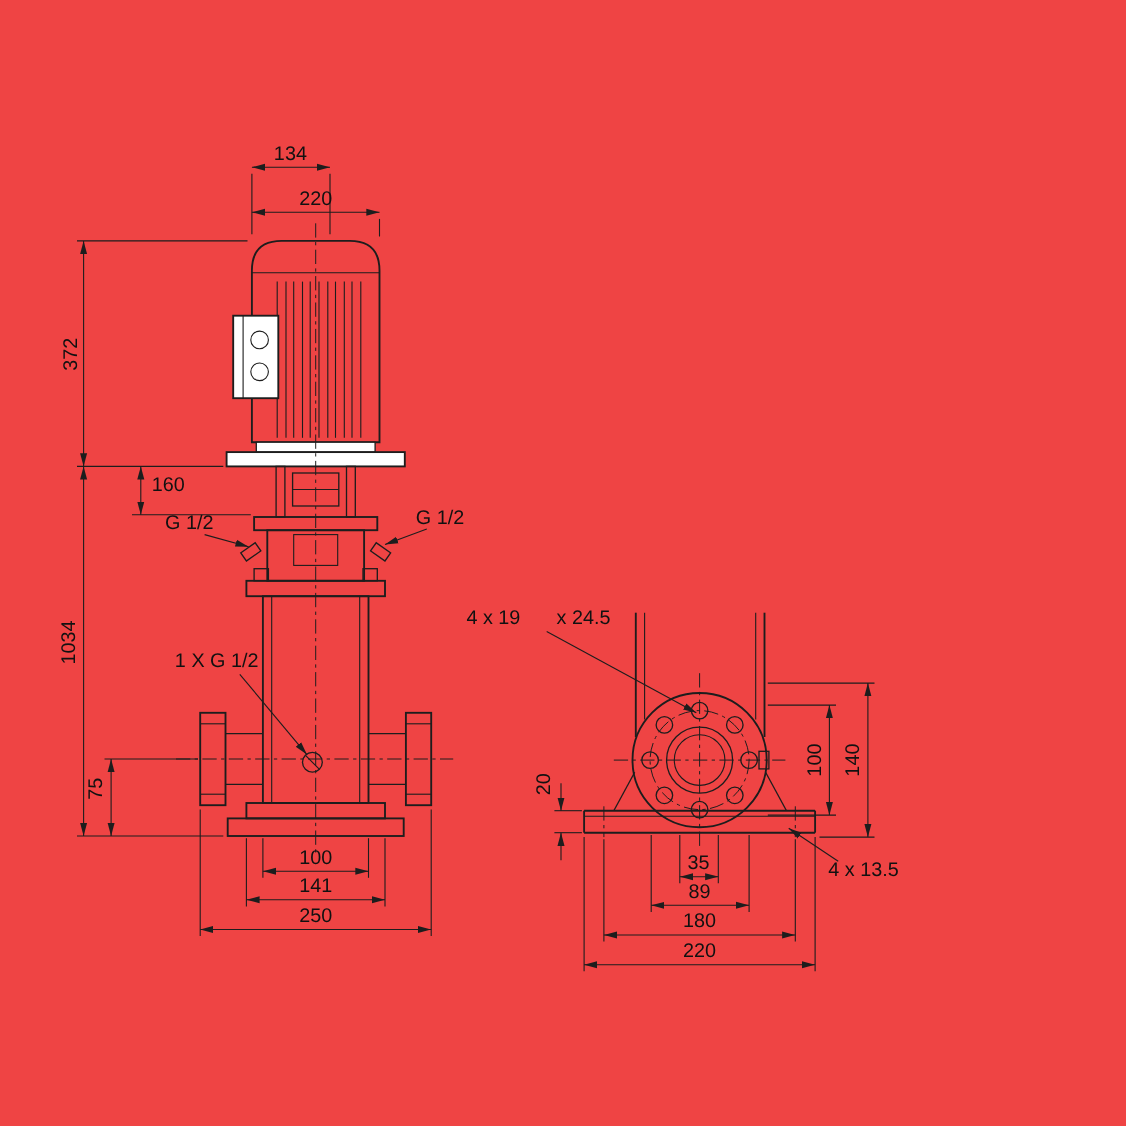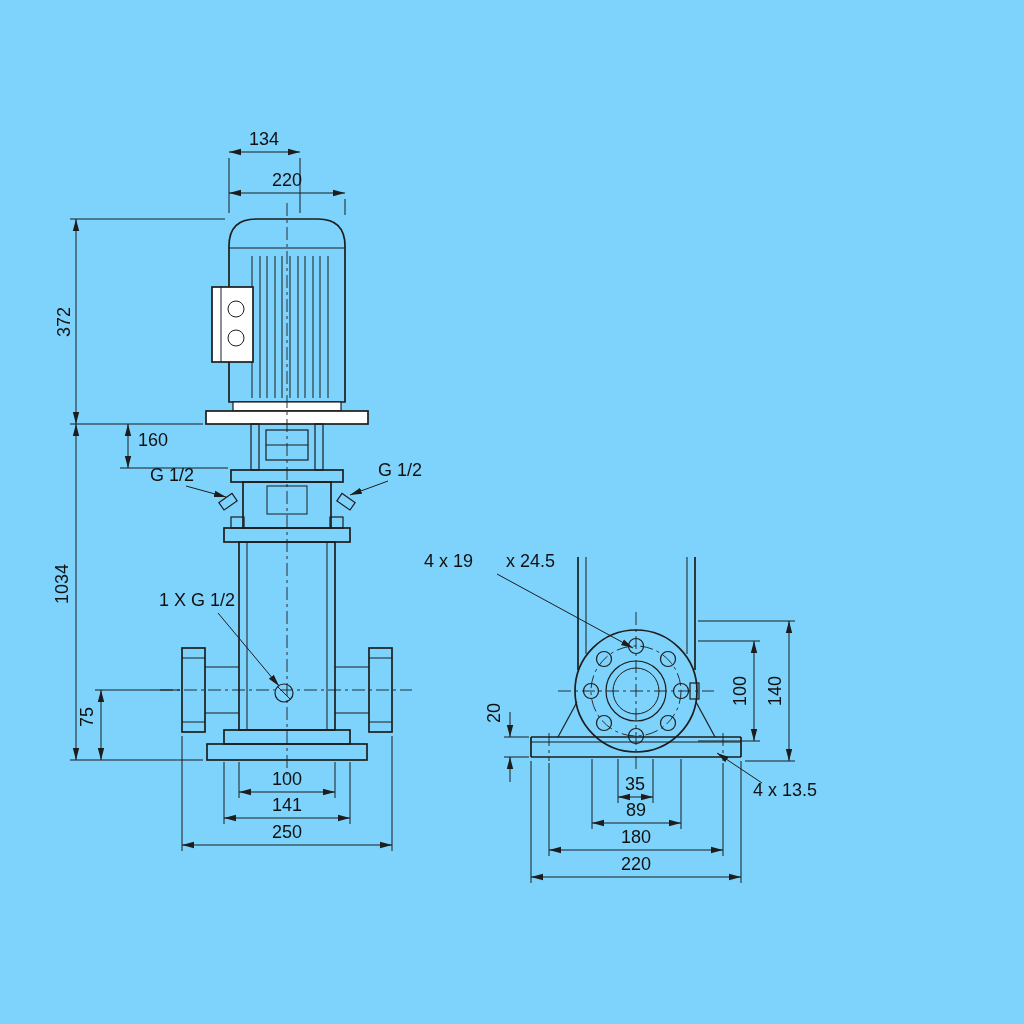--- a/index.html
+++ b/index.html
@@ -1,16 +1,16 @@
 <!DOCTYPE html>
 <html><head>
 <meta charset="utf-8">
 <style>
   html,body { margin:0; padding:0; background:#ffffff; }
-  .page { width:1024px; height:1024px; background:#7dd3fc; position:relative; overflow:hidden; }
+  .page { width:1024px; height:1024px; background:#ef4444; position:relative; overflow:hidden; }
   svg { display:block; }
   svg * { vector-effect:none; }
   .main  { stroke-width:1.7; }
   .med   { stroke-width:1.2; }
   .thin  { stroke-width:1; }
   .dim   { stroke-width:1; }
   .cl    { stroke-width:0.9; stroke-dasharray:13 4 3 4; }
   text { font-family:"Liberation Sans", sans-serif; font-size:18px; fill:#111111; stroke:none; }
 </style>
 </head>

